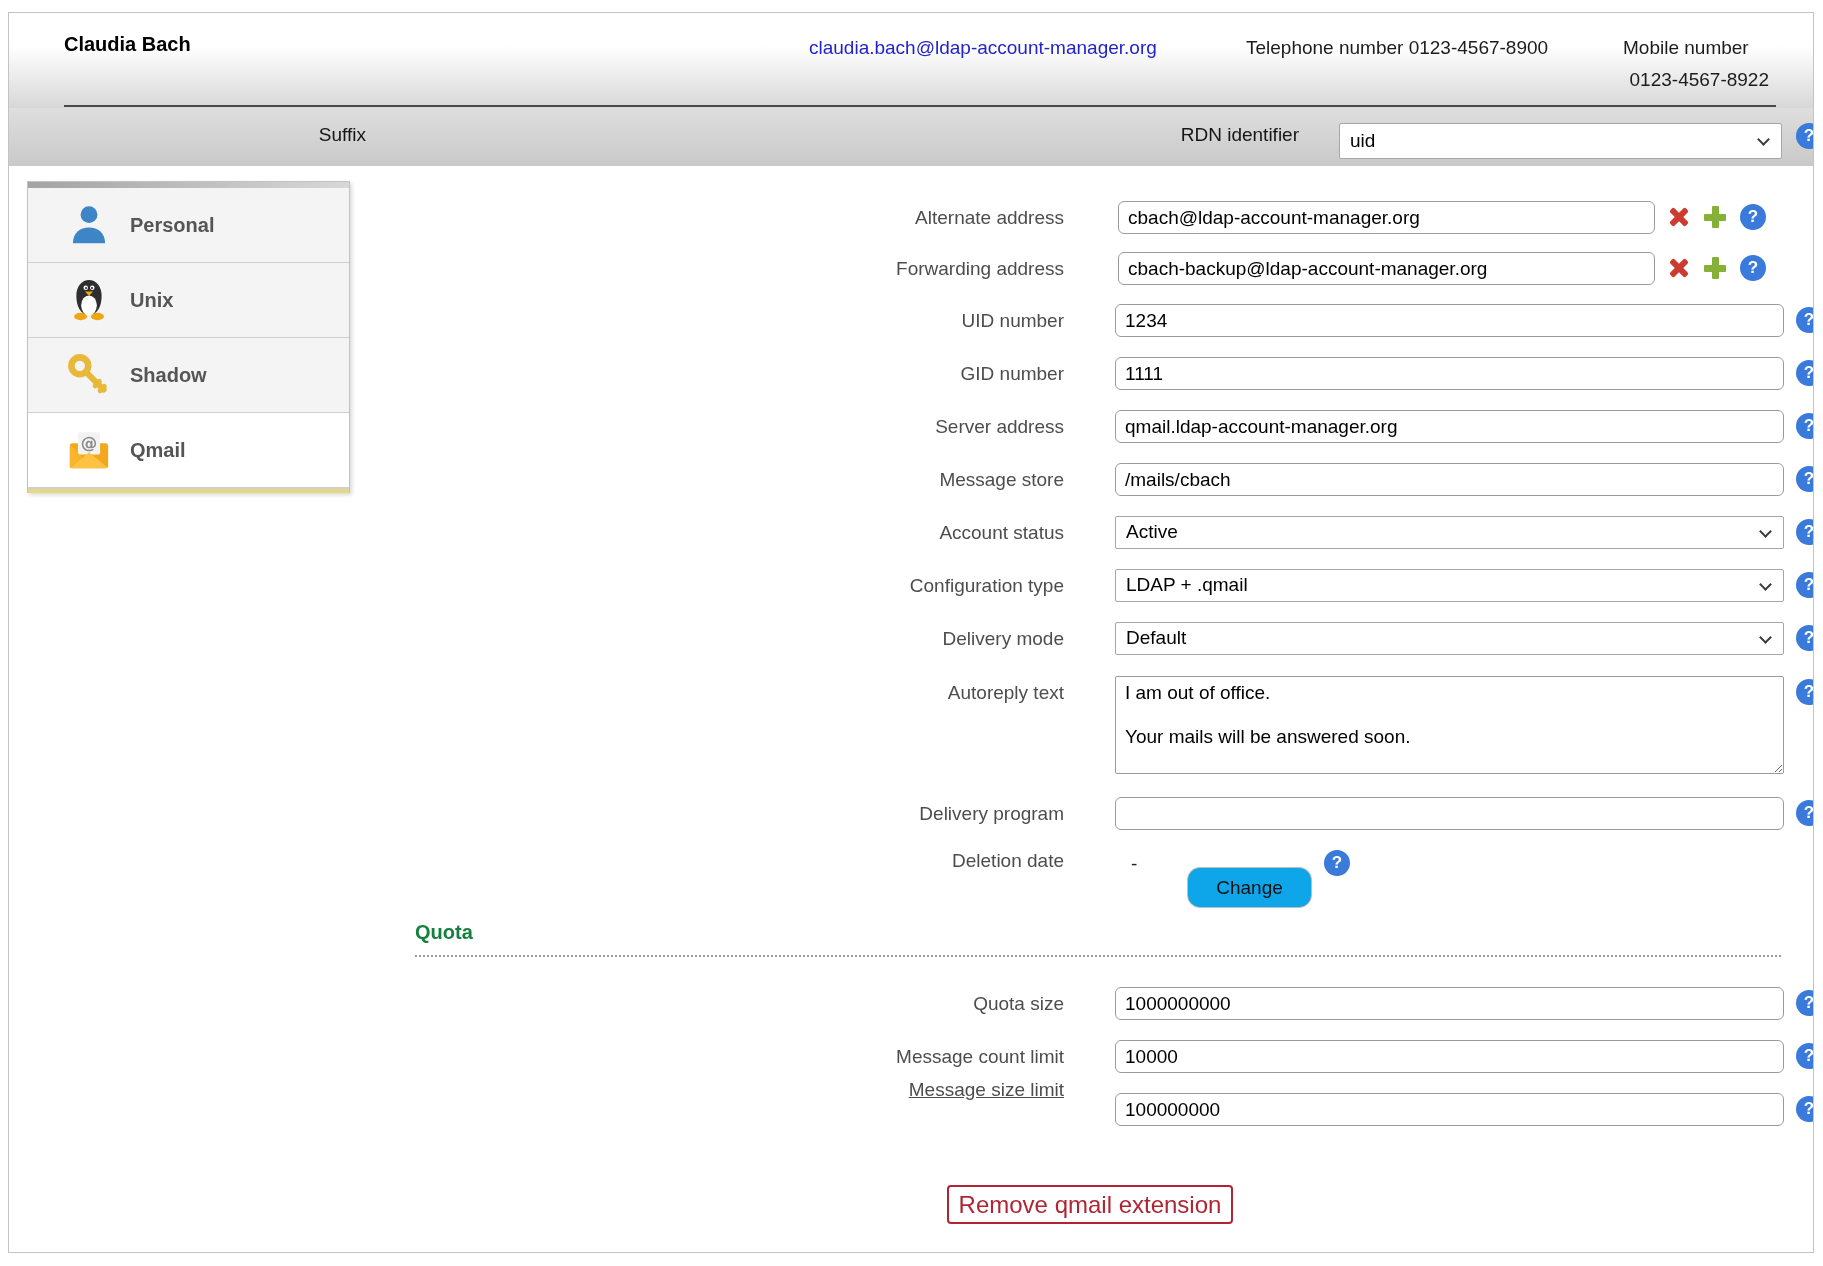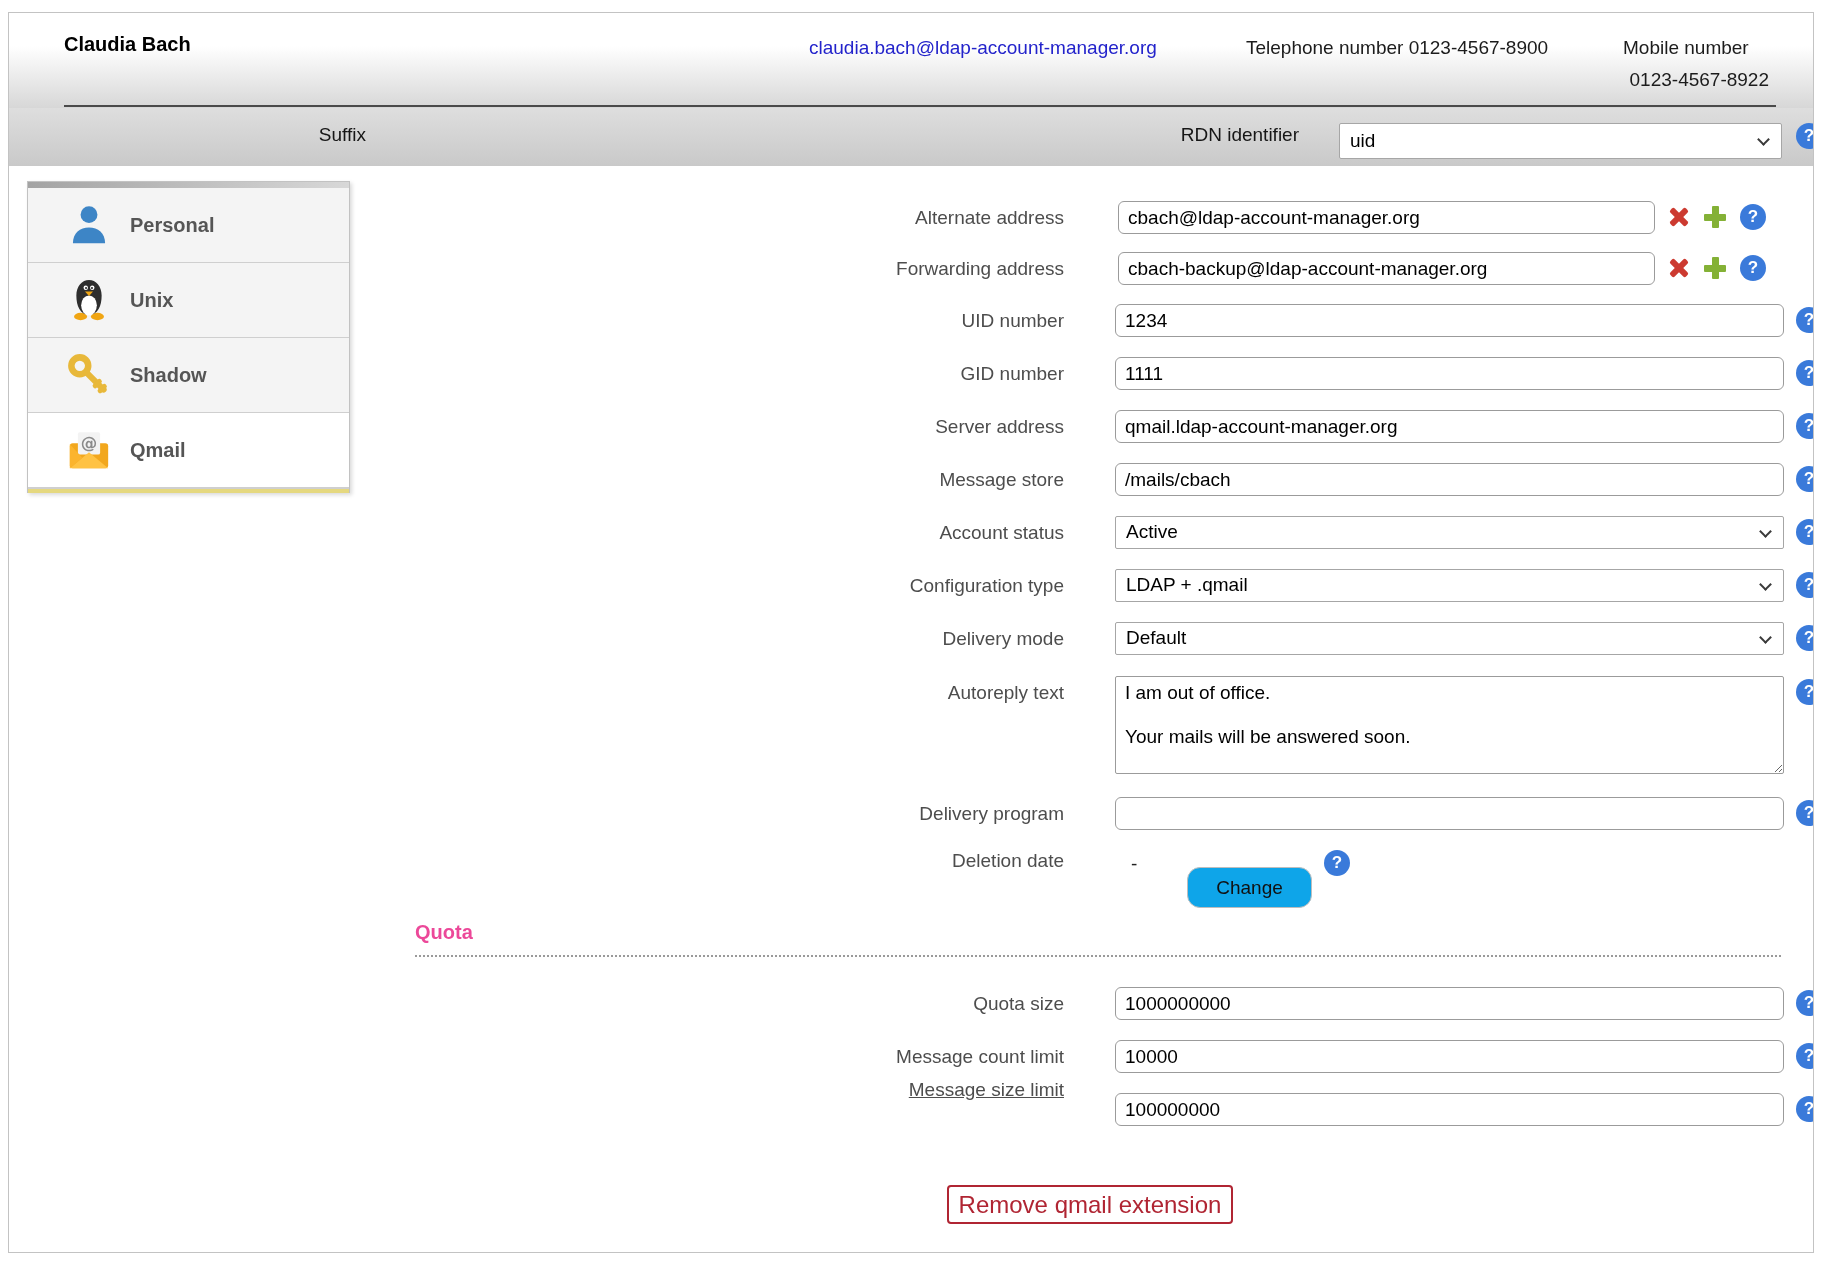--- a/index.html
+++ b/index.html
@@ -45,21 +45,21 @@
   .xicon::before,.xicon::after { content:""; position:absolute; left:10px; top:1px; width:6px; height:22px; border-radius:2px; background:#cc3a30; }
   .xicon::before { transform:rotate(45deg); }
   .xicon::after { transform:rotate(-45deg); }
   .plusicon { position:absolute; width:24px; height:24px; cursor:pointer; }
   .plusicon::before,.plusicon::after { content:""; position:absolute; background:#84b136; border-radius:1px; }
   .plusicon::before { left:9px; top:1px; width:7px; height:22px; }
   .plusicon::after { left:1px; top:9px; width:22px; height:7px; }
   textarea.auto { position:absolute; left:1106px; width:669px; height:98px; border:1px solid #9b9b9b; border-radius:2px; font-size:19px; padding:5px 9px; font-family:"Liberation Sans","DejaVu Sans",sans-serif; resize:both; }
   .dash { position:absolute; font-size:19px; color:#222; }
   .btn-change { position:absolute; left:1178px; top:830px; width:125px; height:41px; background:#0ea5e9; border:1px solid #bdbdbd; border-radius:13px; font-size:19px; color:#111; cursor:pointer; font-family:"Liberation Sans","DejaVu Sans",sans-serif;margin-top:24px; }
-  .qhead { position:absolute; left:406px; top:908px; font-size:20px; font-weight:bold; color:#ec4899; }
+  .qhead { position:absolute; left:406px; top:908px; font-size:20px; font-weight:bold; color:#15803d; }
   .qsep { position:absolute; left:406px; top:942px; width:1366px; border-top:2px dotted #9a9a9a; }
   .btn-remove { position:absolute; left:938px; top:1172px; width:286px; height:39px; background:#fff; border:2px solid #b02533; border-radius:4px; color:#b02533; font-size:24px; cursor:pointer; font-family:"Liberation Sans","DejaVu Sans",sans-serif; }
 </style>
 </head>
 <body>
 
 <div id="win">
 
   <div id="header">
     <div class="hname">Claudia Bach</div>

